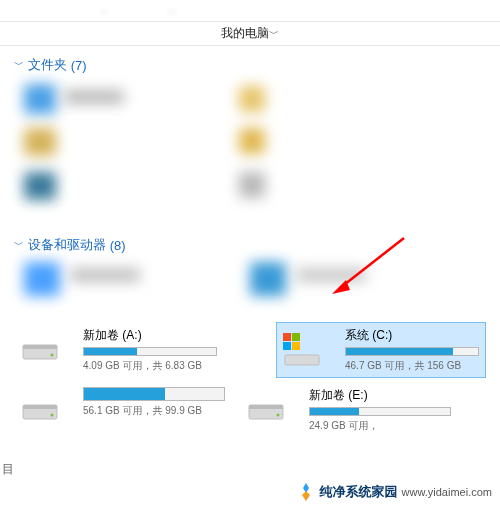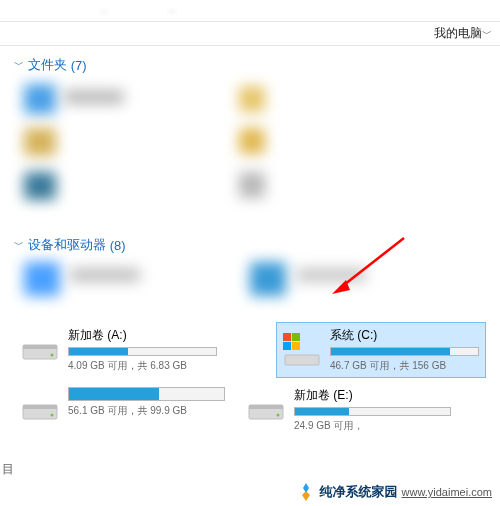--- a/index.html
+++ b/index.html
@@ -25,21 +25,21 @@
   }
   .menu-bar span { filter: blur(2px); opacity: .5; }
   .loc-bar {
     height: 24px;
     display: flex;
     align-items: center;
     border-bottom: 1px solid #e5e5e5;
     padding: 0 8px;
     font-size: 12px;
     color: #222;
-    justify-content: flex-end;
+    justify-content: center;
   }
   .chev-down { font-size: 10px; color: #555; }
   .content {
     padding: 4px 14px 0 14px;
     height: calc(100% - 22px - 24px - 28px);
     overflow: hidden;
   }
   .section-header {
     display: flex;
     align-items: center;
@@ -70,21 +70,21 @@
   .drive-row {
     display: flex;
     gap: 8px;
     margin-top: 4px;
   }
   .drive {
     display: flex;
     width: 218px;
     height: 56px;
     padding: 4px 6px 4px 4px;
-    gap: 7px;
+    gap: 22px;
     border: 1px solid transparent;
   }
   .drive.selected {
     background: #cde8ff;
     border: 1px solid #7abdf3;
     margin-left: 44px;
   }
   .drive-icon {
     width: 42px;
     height: 42px;
@@ -255,14 +255,14 @@
 </div>
 
 <div class="bottom-left">目</div>
 
 <div class="bottom-bar">
   <svg class="logo" viewBox="0 0 20 20">
     <path d="M10 1 L13 6 L10 11 L7 6 Z" fill="#2aa0f0"></path>
     <path d="M10 9 L14 13 L10 19 L6 13 Z" fill="#f0a020"></path>
   </svg>
   <span style="font-weight:600;">纯净系统家园</span>
-  <span style="color:#555;font-size:11px;text-decoration:underline;">www.yidaimei.com</span>
+  <span style="color:#555;font-size:11px;">www.yidaimei.com</span>
 </div>
 
 </body></html>

